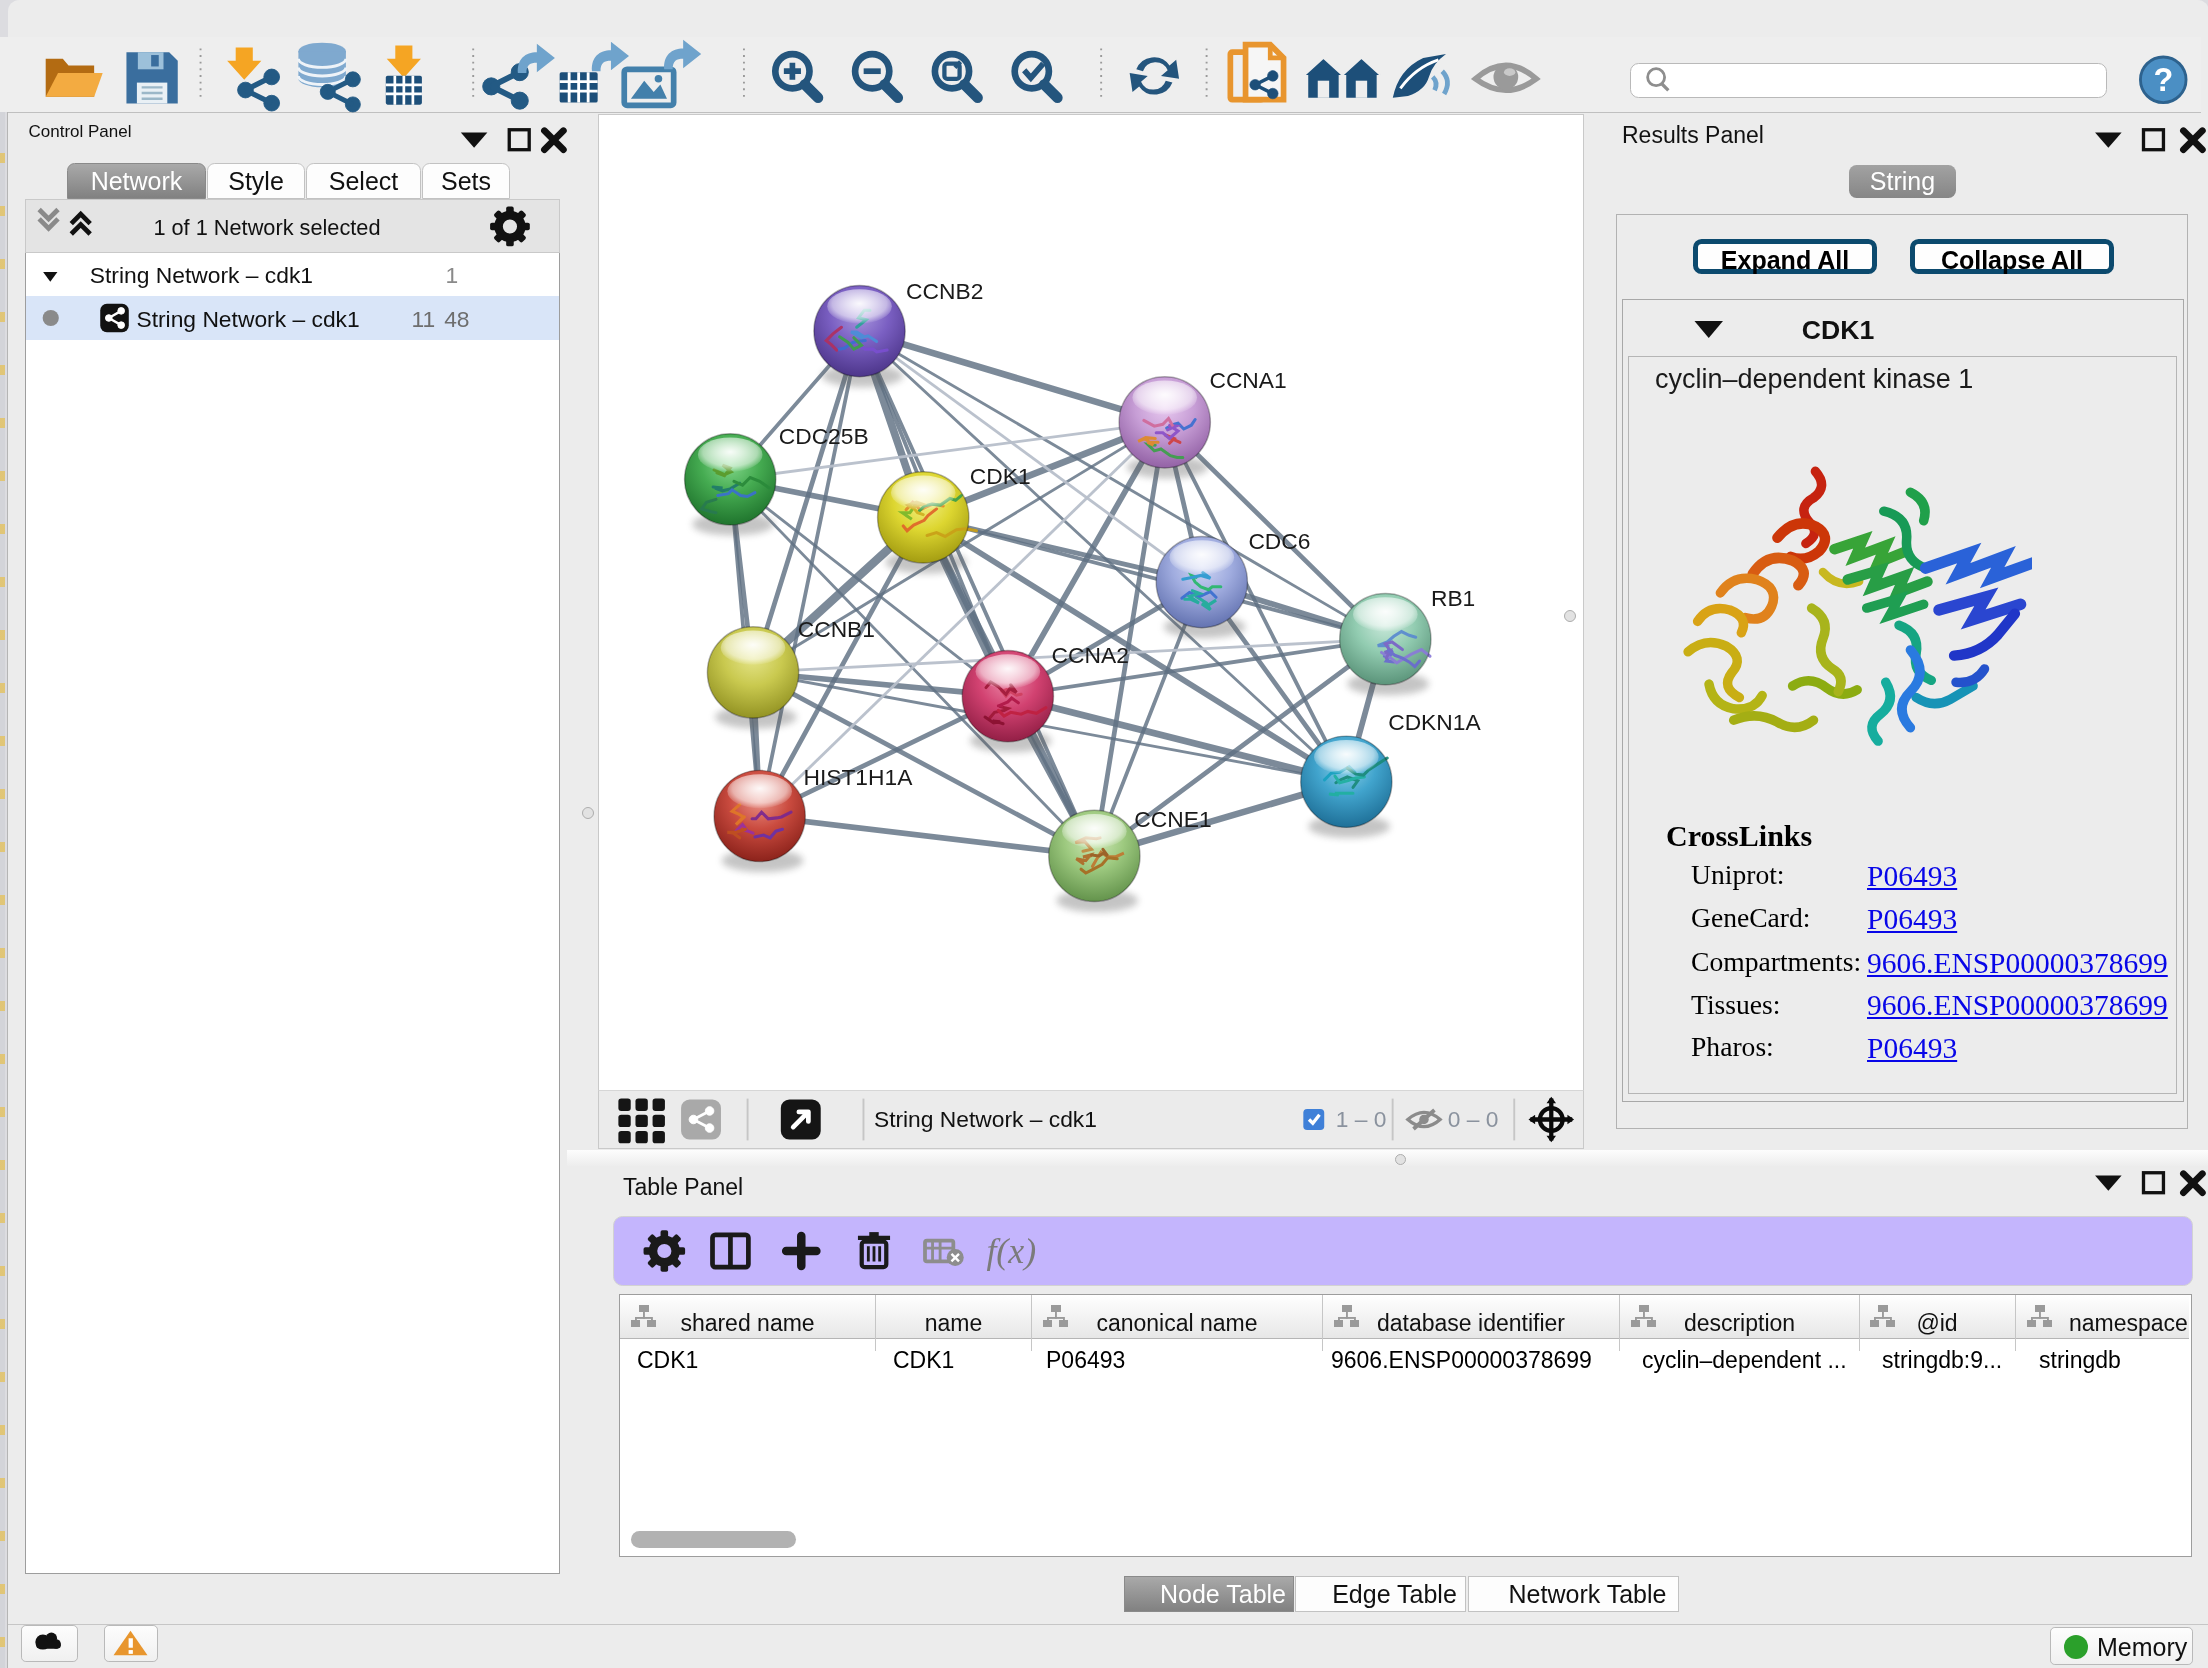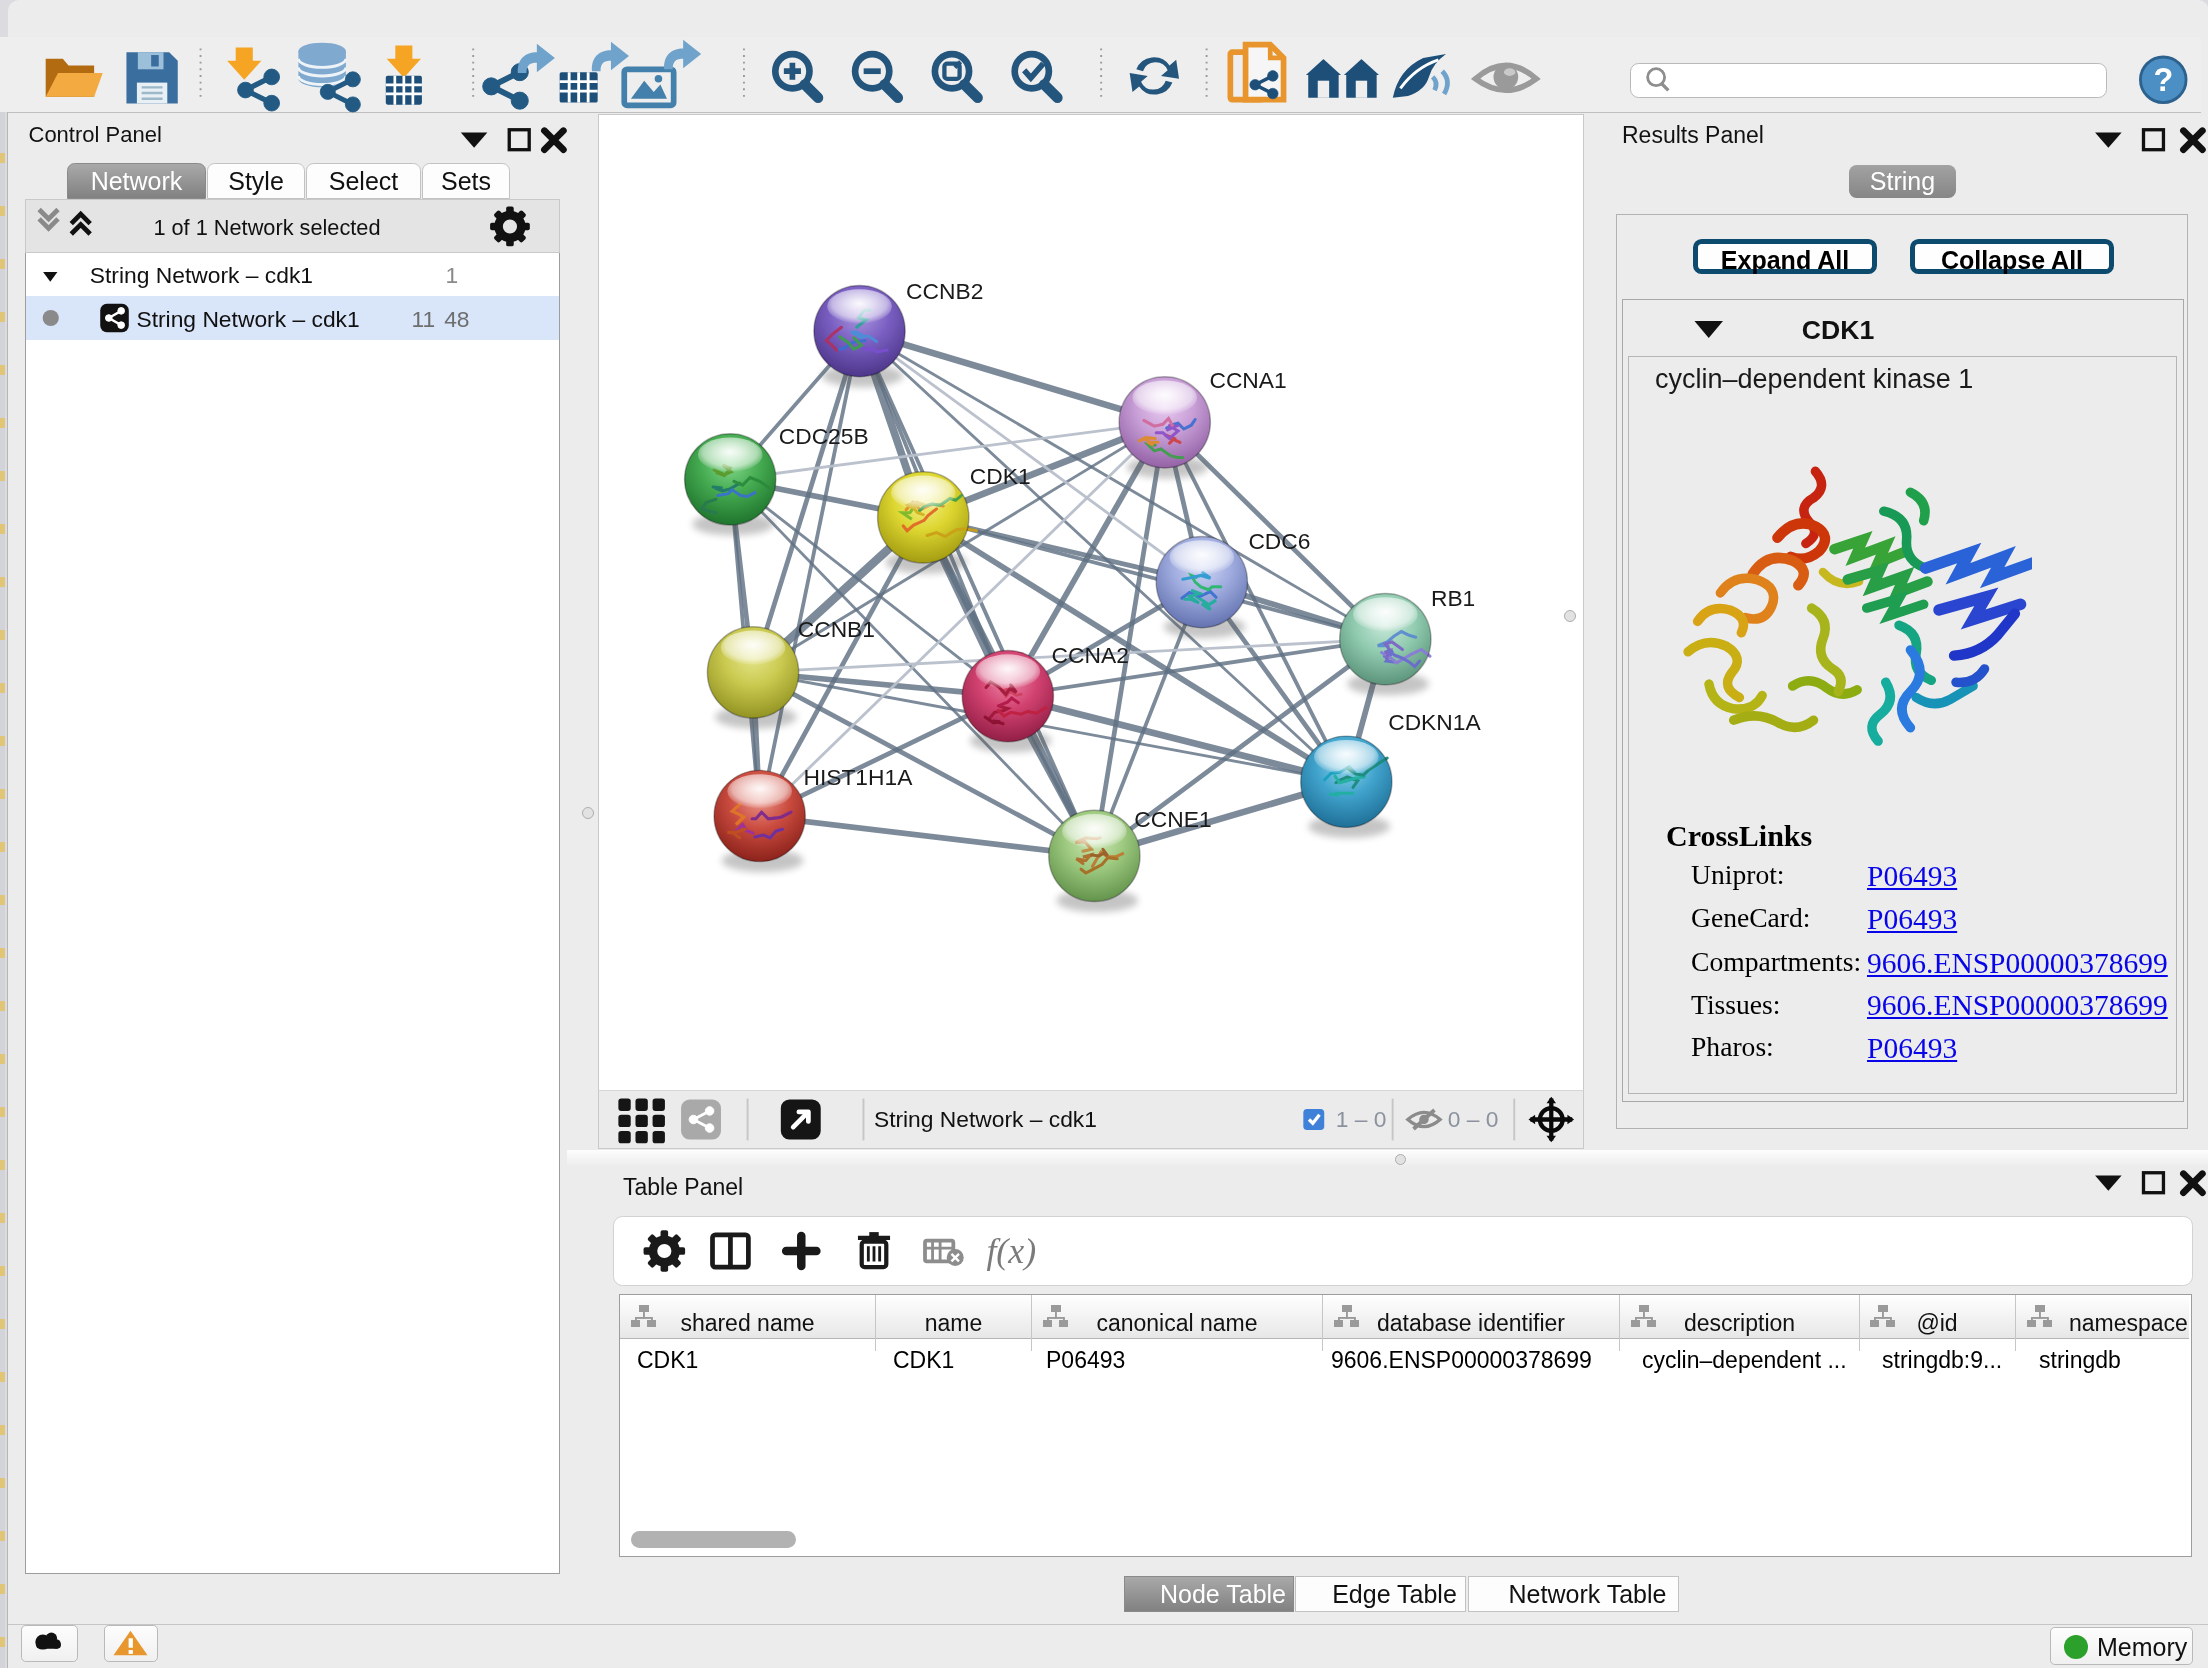--- a/index.html
+++ b/index.html
@@ -16,21 +16,21 @@
   background:#909095;border:1.4px solid #7e7e83;}
 #title{position:absolute;left:0;right:0;top:0;height:36px;line-height:38px;text-align:center;
   color:#3d3d3d;font-size:24px;font-weight:bold;}
 #toolbar{position:absolute;left:0;top:37px;width:2201px;height:76px;background:#eeeeee;
   border-bottom:1px solid #bfbfbf;}
 #searchbox{position:absolute;left:1630px;top:63px;width:477px;height:35px;background:#fff;
   border:1.9px solid #b9b9b9;border-radius:8.6px;}
 
 #strip{position:absolute;left:0;top:0;width:7.6px;height:1668px;background:#d7d8dc;}
 
-#cp-title{position:absolute;left:28.5px;top:122px;font-size:22px;color:#111;}
+#cp-title{position:absolute;left:28.5px;top:122px;font-size:17px;color:#111;}
 #cp-tabs{position:absolute;left:67px;top:163px;height:37px;}
 .tab{position:absolute;top:0;height:36px;border:1px solid #c2c2c2;background:#fdfdfd;
   color:#111;font-size:25px;text-align:center;line-height:35px;border-radius:7.6px 7.6px 0 0;}
 .tabsel{background:linear-gradient(#a9a9a9,#818181);color:#fff;border-color:#8a8a8a;}
 #cp-bar{position:absolute;left:25px;top:199px;width:535px;height:54px;background:#e4e4e4;
   border:1px solid #c9c9c9;}
 #cp-list{position:absolute;left:25px;top:253px;width:535px;height:1321px;background:#fff;
   border:1px solid #9d9d9d;border-top:none;}
 .row1{position:absolute;left:0;top:0;width:533px;height:43px;background:#fff;}
 .row2{position:absolute;left:0;top:43px;width:533px;height:44px;background:#d9e5f8;}
@@ -49,21 +49,21 @@
   border:1px solid #b2b2b2;background:#ececec;}
 .btn{position:absolute;background:#fefefe;border:5px solid #0c4a6e;border-radius:8.6px;
   color:#000;font-size:25px;font-weight:bold;text-align:center;}
 #rp-inner{position:absolute;left:1622px;top:299px;width:562px;height:803px;
   border:1px solid #a8a8a8;background:#ececec;}
 #rp-content{position:absolute;left:1628px;top:356px;width:549px;height:738px;
   border:1px solid #b5b5b5;background:#ececec;}
 .serif{font-family:"Liberation Serif",serif;}
 .link{color:#0806e8;text-decoration:underline;font-family:"Liberation Serif",serif;}
 #tp-title{position:absolute;left:623px;top:1174px;font-size:23px;color:#111;}
-#tp-toolbar{position:absolute;left:613px;top:1216px;width:1580px;height:70px;background:#ffffff;
+#tp-toolbar{position:absolute;left:613px;top:1216px;width:1580px;height:70px;background:#c4b5fd;
   border:1px solid #d2d2d2;border-radius:9.5px;}
 #table{position:absolute;left:619px;top:1294px;width:1573px;height:263px;background:#fff;
   border:1.9px solid #9d9d9d;}
 #thead{position:absolute;left:0;top:0;width:1569px;height:44px;
   background:linear-gradient(#ffffff,#e7e7e7);border-bottom:1px solid #b5b5b5;}
 .th{position:absolute;top:0;height:56px;display:flex;align-items:center;justify-content:center;
   font-size:23px;color:#111;border-right:1px solid #c6c6c6;}
 .th .hic{position:absolute;left:10.5px;top:9.5px;}
 .td{position:absolute;top:44px;height:43px;line-height:43px;font-size:23px;color:#000;}
 #tscroll{position:absolute;left:11.4px;top:236px;width:165px;height:17px;border-radius:8.6px;background:#b2b2b2;}

